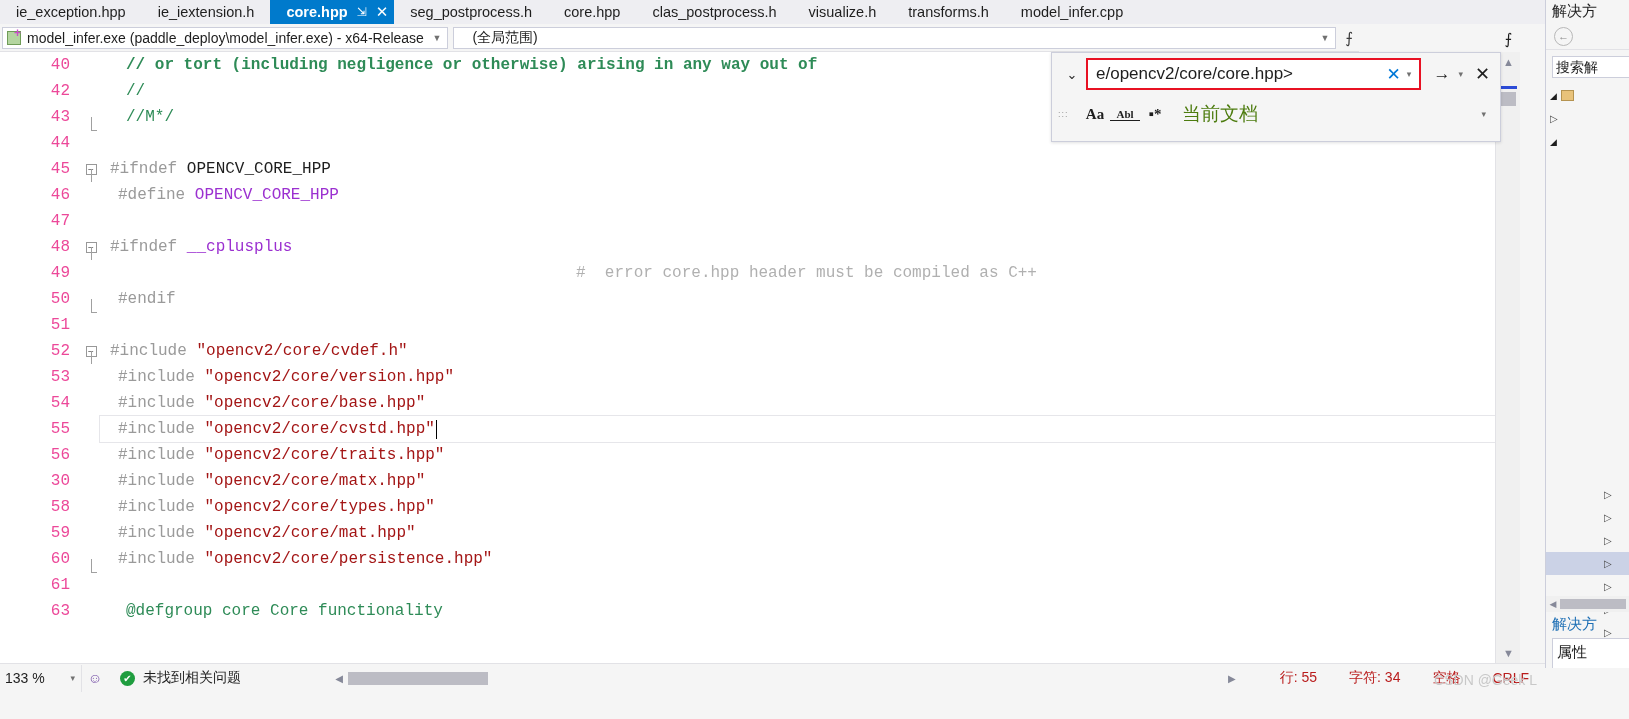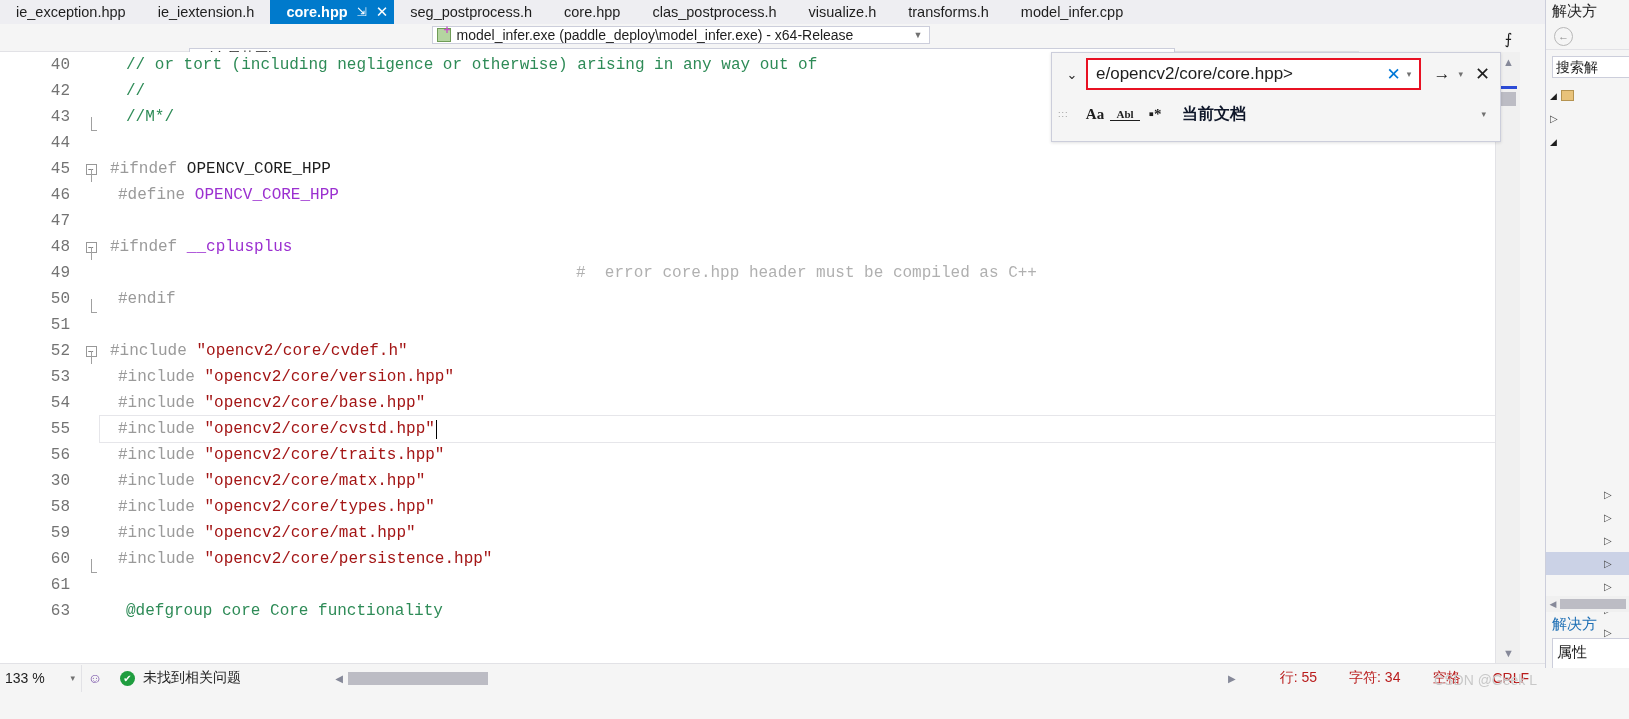--- a/index.html
+++ b/index.html
@@ -35,21 +35,20 @@
     display:flex; align-items:center; gap:14px; padding:0 10px;
     background:#eeeef2; color:#5a5a5a;
   }
   .tabbar-right .gl { font-size:13px; line-height:1; }
 
   
   .navbar {
     position:absolute; top:24px; left:0; width:1359px; height:28px;
     background:#f5f5f5; display:flex; align-items:center;
     border-bottom:1px solid #e2e2e6;
-    flex-direction:column;
   }
   .nav-combo {
     height:22px; display:flex; align-items:center; position:relative;
     background:#ffffff; border:1px solid #cccedb; margin:2px 0;
     font-size:14px; color:#1e1e1e; padding:0 4px;
   }
   .nav-combo .caret {
     position:absolute; right:6px; top:50%; transform:translateY(-50%);
     font-size:9px; color:#717171;
   }
@@ -75,21 +74,21 @@
     position:absolute; top:52px; left:0; width:1495px; height:611px;
     background:#ffffff; overflow:hidden;
   }
   .code-area { position:relative; font-family:"Liberation Mono", monospace; font-size:16px; }
   .line {
     display:flex; align-items:center; height:26px; line-height:26px; position:relative;
   }
   .line.current .codetext-wrap { outline:1px solid #e6e6ea; }
   .ln {
     width:82px; text-align:right; padding-right:12px; flex:none;
-    color:#737373; font-size:16px; font-family:"Liberation Mono", monospace;
+    color:#ec4899; font-size:16px; font-family:"Liberation Mono", monospace;
     user-select:none;
   }
   .fold {
     width:18px; flex:none; text-align:center; color:#808080; font-size:11px;
     font-family:"Liberation Sans", sans-serif; position:relative;
   }
   .fold .box {
     display:inline-block; width:11px; height:11px; border:1px solid #989898;
     line-height:9px; font-size:10px; color:#555; background:#fff; text-align:center;
   }
@@ -138,21 +137,21 @@
   .find-next { font-size:17px; color:#1e1e1e; padding:0 4px; font-weight:bold; }
   .find-next-drop { font-size:9px; color:#717171; padding:0 8px 0 4px; }
   .find-close { font-size:18px; color:#1e1e1e; padding:0 10px 0 4px; }
   .find-row2 { display:flex; align-items:center; height:38px; padding-left:6px; }
   .grip { width:22px; color:#9a9a9a; font-size:9px; line-height:6px; letter-spacing:1px; }
   .opt {
     width:30px; text-align:center; font-size:15px; color:#1e1e1e;
     font-family:"Liberation Serif", serif; font-weight:bold;
   }
   .opt.boxed { font-size:11px; border-bottom:1.5px solid #1e1e1e; }
-  .find-scope { flex:1; font-size:16px; color:#0f172a; padding-left:12px;font-weight:bold; }
+  .find-scope { flex:1; font-size:19px; color:#4d7c0f; padding-left:12px; }
   .find-scope-drop { font-size:9px; color:#717171; padding-right:14px; }
 
   
   .vscroll {
     position:absolute; top:52px; left:1495px; width:25px; height:611px;
     background:#f0f0f0; border-left:1px solid #e2e2e6;
   }
   .vscroll .arr { width:25px; height:20px; text-align:center; color:#868999; font-size:11px; line-height:20px; }
   .vscroll .arr.bot { position:absolute; bottom:0; }
   .vscroll .marker {
@@ -302,21 +301,21 @@
   </div>
 
   <div class="editor">
     <div class="code-area" id="code-host">
         <div class="line">
           <div class="ln">40</div>
           <div class="fold">
             <span class="vline"></span>
           </div>
           <div class="codetext-wrap">
-            <div class="codetext" style="padding-left: 26px;"><span class="c-comment">// or tort (including negligence or otherwise) arising in any way out of</span></div>
+            <div class="codetext" style="padding-left: 26px; font-weight: bold;"><span class="c-comment">// or tort (including negligence or otherwise) arising in any way out of</span></div>
           </div>
         </div>
         <div class="line">
           <div class="ln">42</div>
           <div class="fold">
             <span class="vline"></span>
           </div>
           <div class="codetext-wrap">
             <div class="codetext" style="padding-left: 26px;"><span class="c-comment">//</span></div>
           </div>

